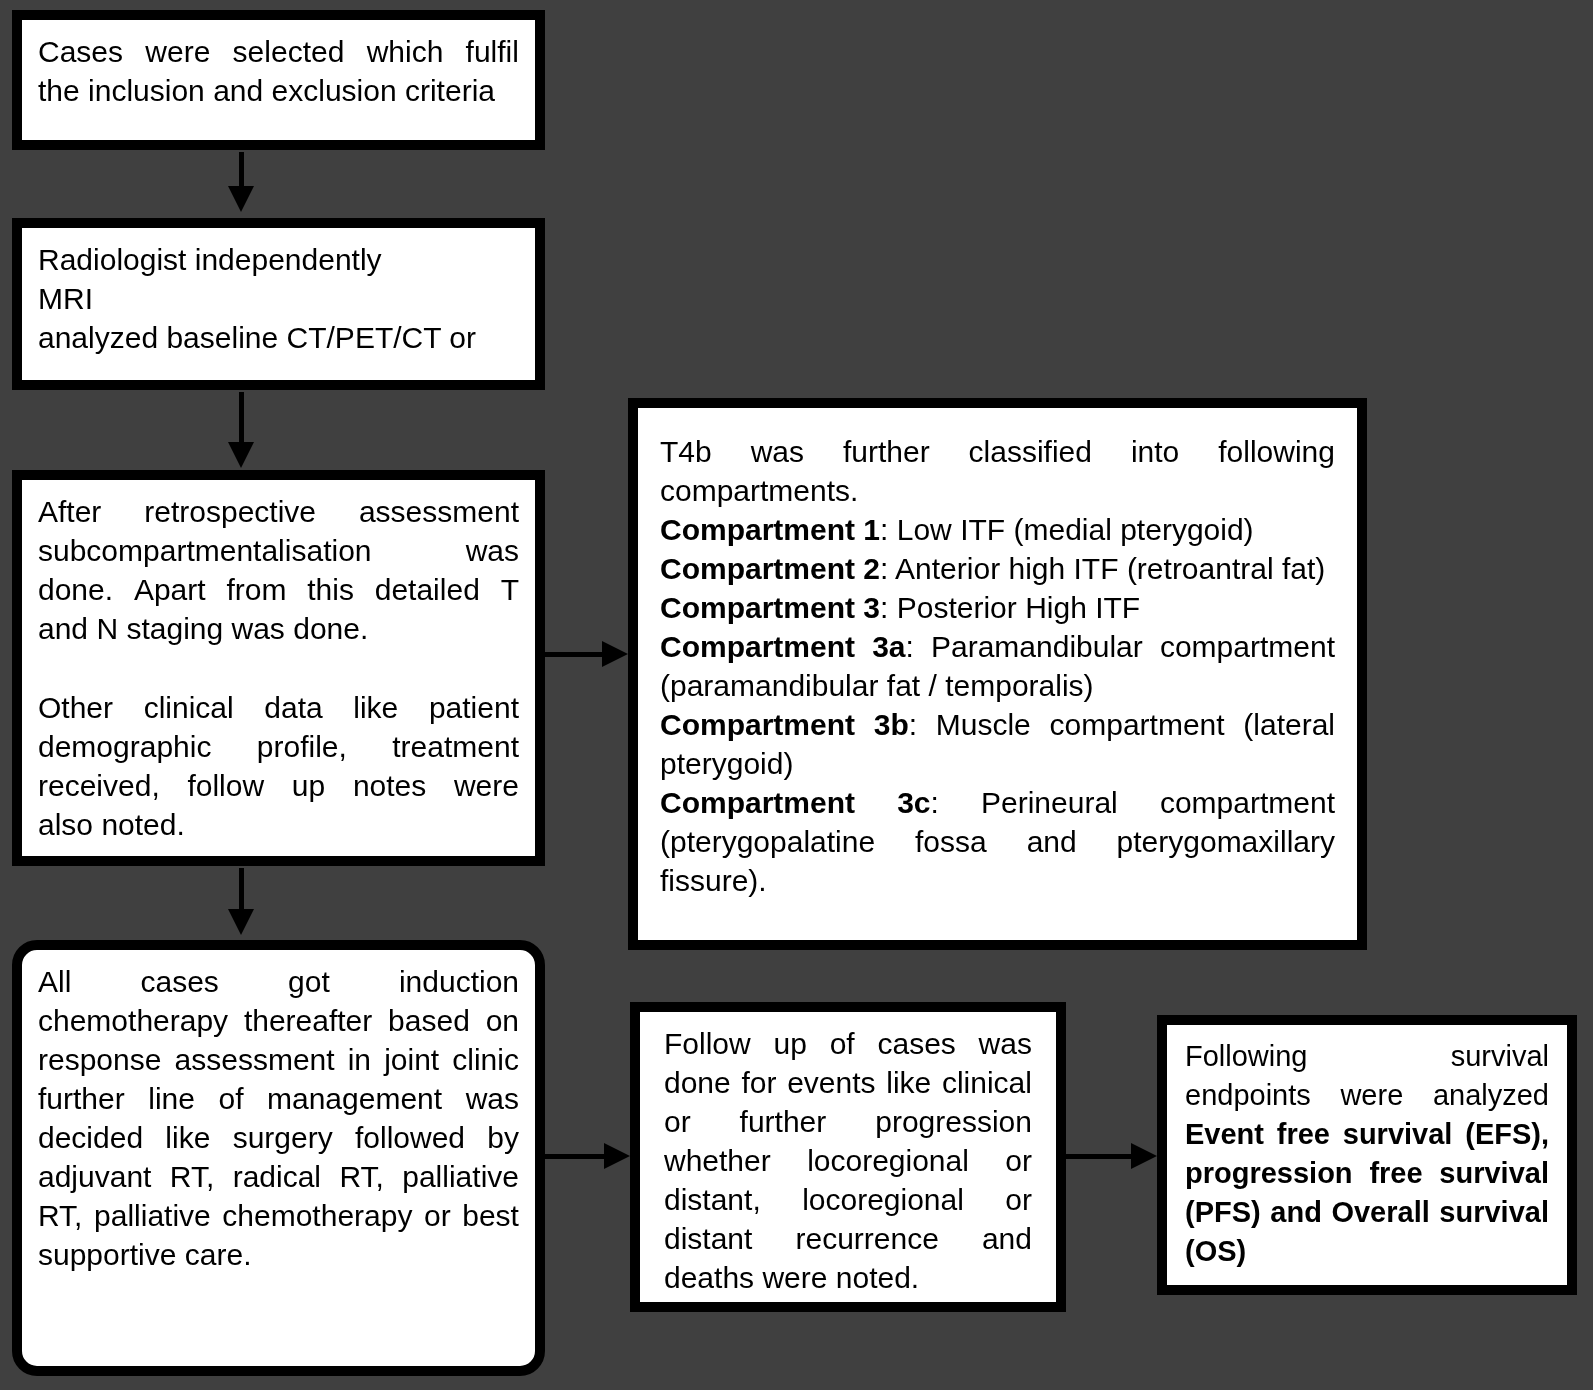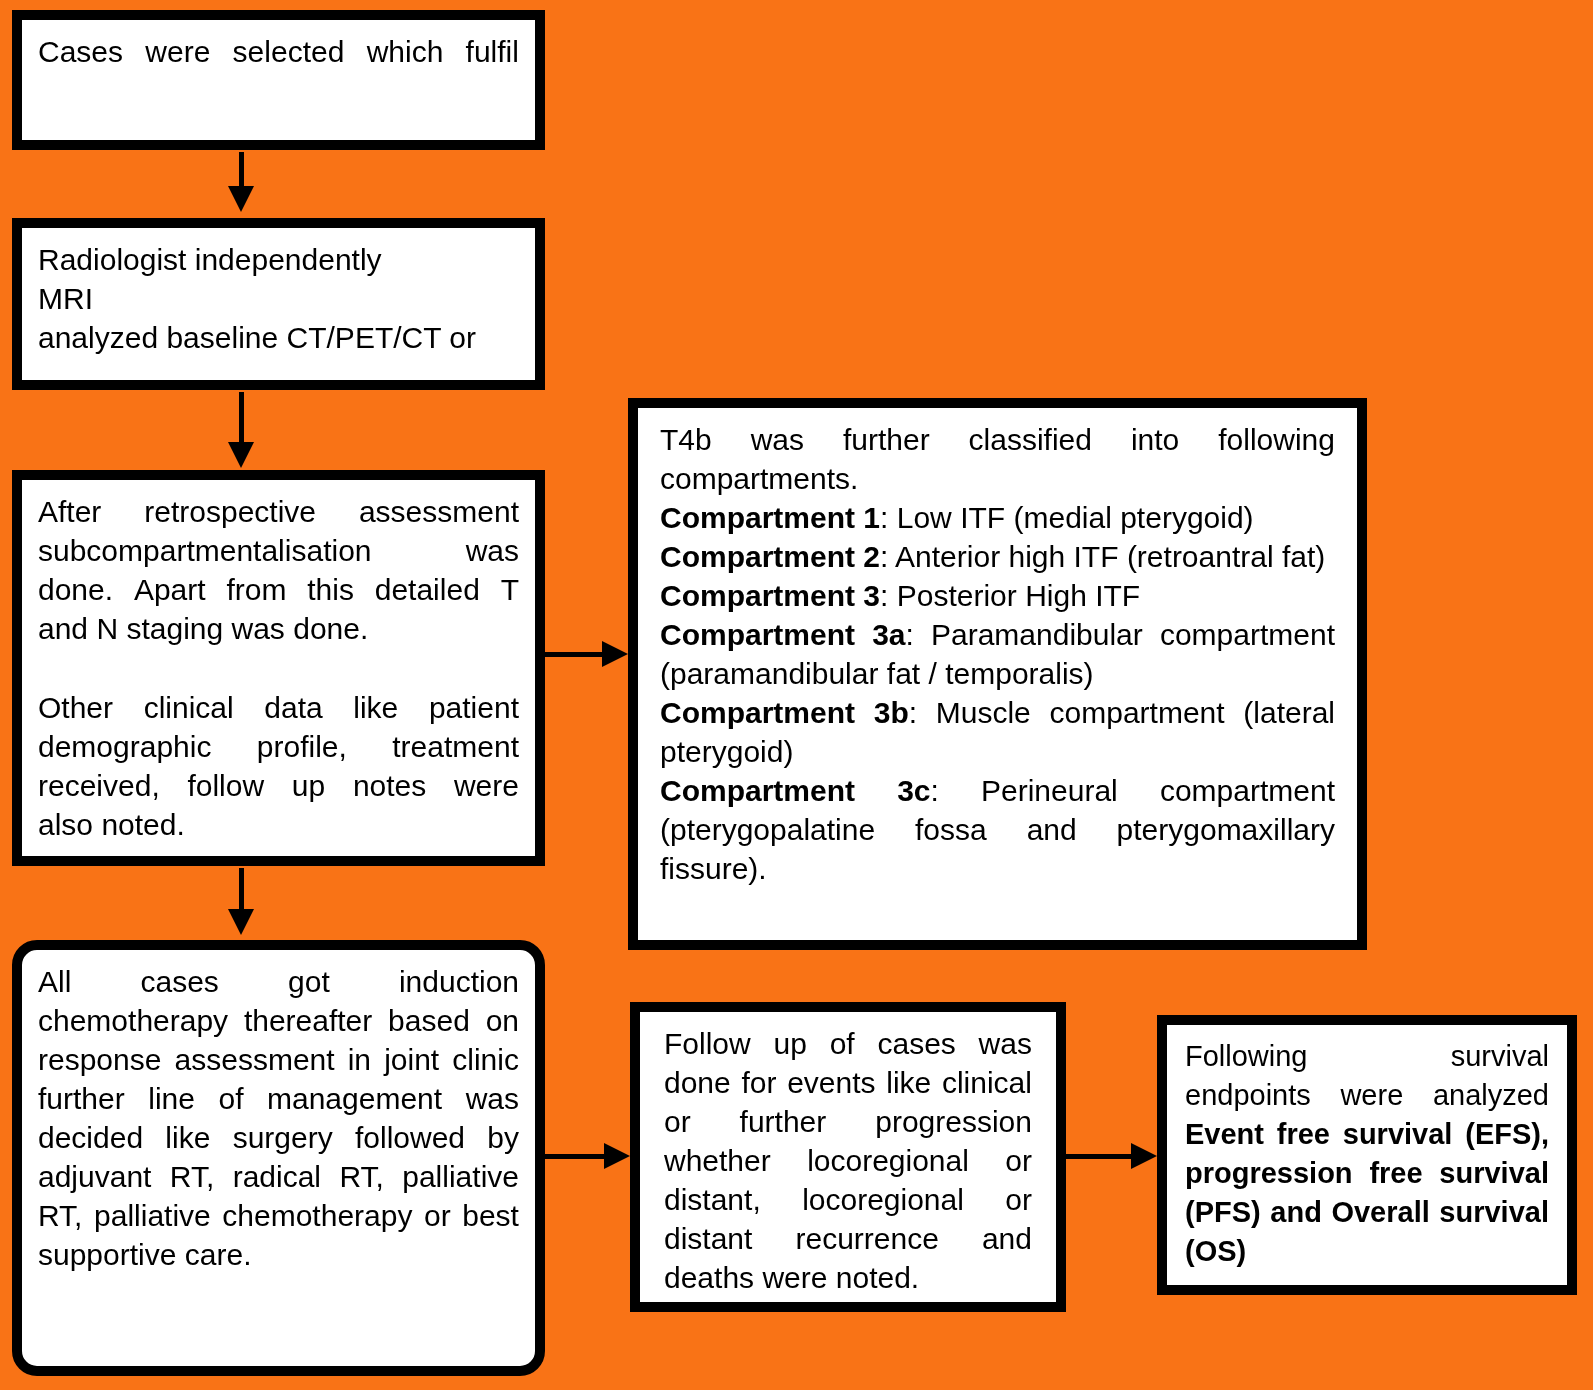--- a/index.html
+++ b/index.html
@@ -1,20 +1,20 @@
 <!DOCTYPE html>
 <html><head>
 <meta charset="utf-8">
 <style>
   html, body { margin: 0; padding: 0; background: #ffffff; }
   .canvas {
     position: relative;
     width: 1593px;
     height: 1390px;
-    background: #f97316;
+    background: #404040;
     color: #000000;
     font-family: "Liberation Sans", sans-serif;
     overflow: hidden;
   }
   .fbox {
     position: absolute;
     box-sizing: border-box;
     border: 10px solid #000000;
     background: #ffffff;
     padding: 12px 16px;
@@ -64,20 +64,21 @@
 <div class="canvas">
 
   <div class="fbox" style="left:12px; top:10px; width:533px; height:140px;">
       <div class="tline just">
         <span class="word">Cases</span>
         <span class="word">were</span>
         <span class="word">selected</span>
         <span class="word">which</span>
         <span class="word">fulfil</span>
       </div>
+      <div class="tline"><span class="word">the</span> <span class="word">inclusion</span> <span class="word">and</span> <span class="word">exclusion</span> <span class="word">criteria</span></div>
     </div>
 
   <div class="arrow-v" style="left:239px; top:152px; height:34px;"></div>
 
   <div class="fbox" style="left:12px; top:218px; width:533px; height:172px;">
       <div class="tline"><span class="word">Radiologist</span> <span class="word">independently</span></div>
       <div class="tline"><span class="word">MRI</span></div>
       <div class="tline"><span class="word">analyzed</span> <span class="word">baseline</span> <span class="word">CT/PET/CT</span> <span class="word">or</span></div>
     </div>
 
@@ -119,21 +120,21 @@
         <span class="word">follow</span>
         <span class="word">up</span>
         <span class="word">notes</span>
         <span class="word">were</span>
       </div>
       <div class="tline"><span class="word">also</span> <span class="word">noted.</span></div>
     </div>
 
   <div class="arrow-h" style="left:545px; top:652px; width:57px;"></div>
 
-  <div class="fbox" style="left:628px; top:398px; width:739px; height:552px; padding:12px 22px;">
+  <div class="fbox" style="left:628px; top:398px; width:739px; height:552px; padding:24px 22px;">
       <div class="tline just">
         <span class="word">T4b</span>
         <span class="word">was</span>
         <span class="word">further</span>
         <span class="word">classified</span>
         <span class="word">into</span>
         <span class="word">following</span>
       </div>
       <div class="tline"><span class="word">compartments.</span></div>
       <div class="tline"><span class="word"><b>Compartment</b></span> <span class="word"><b>1</b>:</span> <span class="word">Low</span> <span class="word">ITF</span> <span class="word">(medial</span> <span class="word">pterygoid)</span></div>

